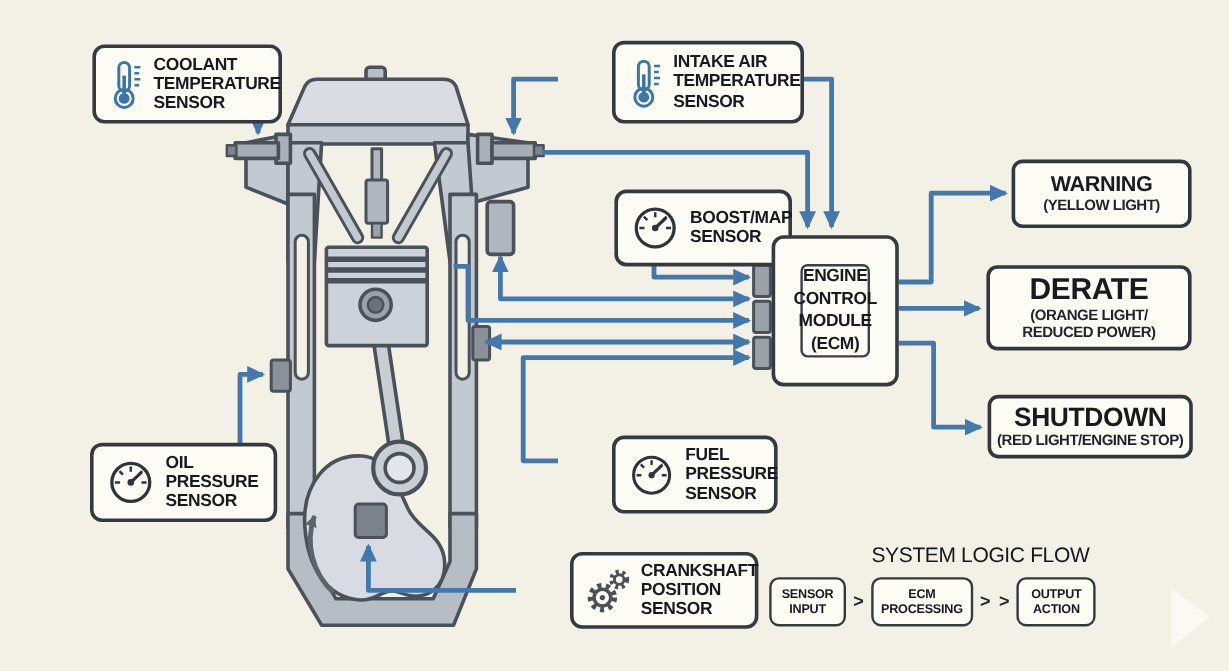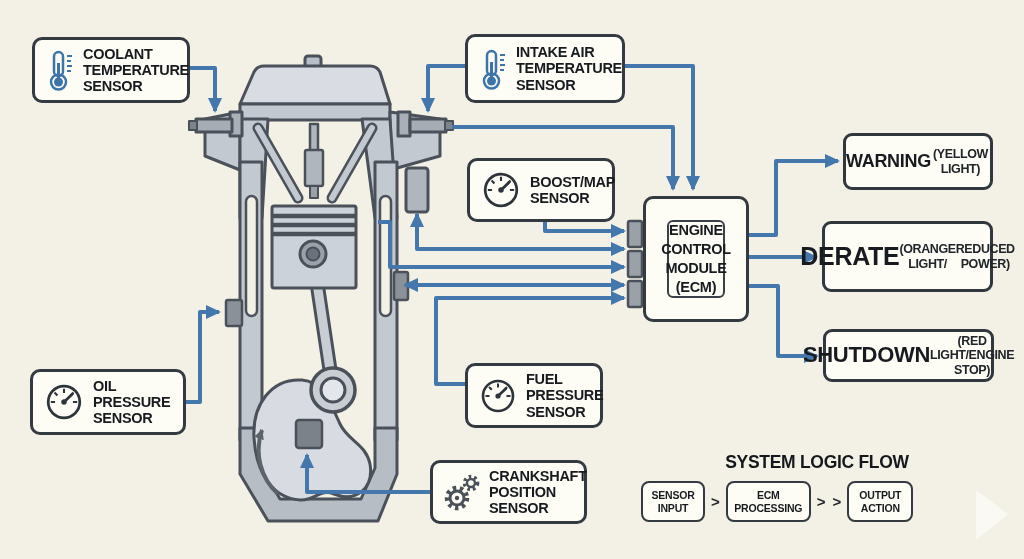--- a/index.html
+++ b/index.html
@@ -2,38 +2,38 @@
 <html><head>
 <meta charset="utf-8">
 <style>
   html,body{margin:0;padding:0;}
   .stage{position:relative;width:1024px;height:559px;background:#f3f1e5;
          font-family:"Liberation Sans",sans-serif;overflow:hidden;}
   .art{position:absolute;left:0;top:0;}
   
   .sbox{position:absolute;display:flex;align-items:center;gap:9px;
         background:#fdfcf5;border:3px solid #343a42;border-radius:10px;
-        padding:0 6px 0 11px;box-sizing:border-box;}
+        padding:0 6px 0 11px;box-sizing:border-box;margin-left:45px;}
   .sbox .txt{font-weight:bold;font-size:14.5px;line-height:1.12;color:#171b20;letter-spacing:-0.3px;}
   .txt span{display:block;white-space:nowrap;}
   .icon{flex:0 0 auto;display:flex;align-items:center;justify-content:center;}
   
   .ecm{position:absolute;left:643px;top:196px;width:106px;height:126px;
        background:#fdfcf5;border:3px solid #343a42;border-radius:10px;box-sizing:border-box;padding:21px;}
   .ecm-inner{width:100%;height:100%;border:2.5px solid #3a4049;border-radius:6px;box-sizing:border-box;
        display:flex;flex-direction:column;align-items:center;justify-content:center;
        font-weight:bold;font-size:14.5px;line-height:1.3;color:#171b20;letter-spacing:-0.3px;text-align:center;}
   
   .obox{position:absolute;background:#fdfcf5;border:3px solid #31373f;border-radius:9px;box-sizing:border-box;
-        display:flex;flex-direction:row;align-items:center;justify-content:center;text-align:center;color:#171b20;}
+        display:flex;flex-direction:column;align-items:center;justify-content:center;text-align:center;color:#171b20;}
   .obox .t{font-weight:bold;font-size:18px;letter-spacing:-0.3px;line-height:1.1;}
   .obox .s{font-size:12.5px;font-weight:bold;letter-spacing:-0.4px;line-height:1.15;color:#20252b;}
   
   .flow-title{position:absolute;left:630px;top:452px;width:374px;text-align:center;
-        font-weight:bold;font-size:17.5px;letter-spacing:-0.3px;color:#14181d;}
+        font-weight:normal;font-size:17.5px;letter-spacing:-0.3px;color:#14181d;}
   .flow-row{position:absolute;left:641px;top:481px;display:flex;align-items:center;gap:5px;}
   .fbox{border:2.5px solid #343a42;border-radius:8px;background:#fdfcf5;height:41px;box-sizing:border-box;
         display:flex;flex-direction:column;align-items:center;justify-content:center;
         font-size:10.5px;font-weight:bold;line-height:1.2;color:#171b20;letter-spacing:-0.2px;text-align:center;}
   .chev{font-size:15px;font-weight:bold;color:#22262c;padding:0 1px;}
 </style>
 </head>
 <body>
 
 <div class="stage">

